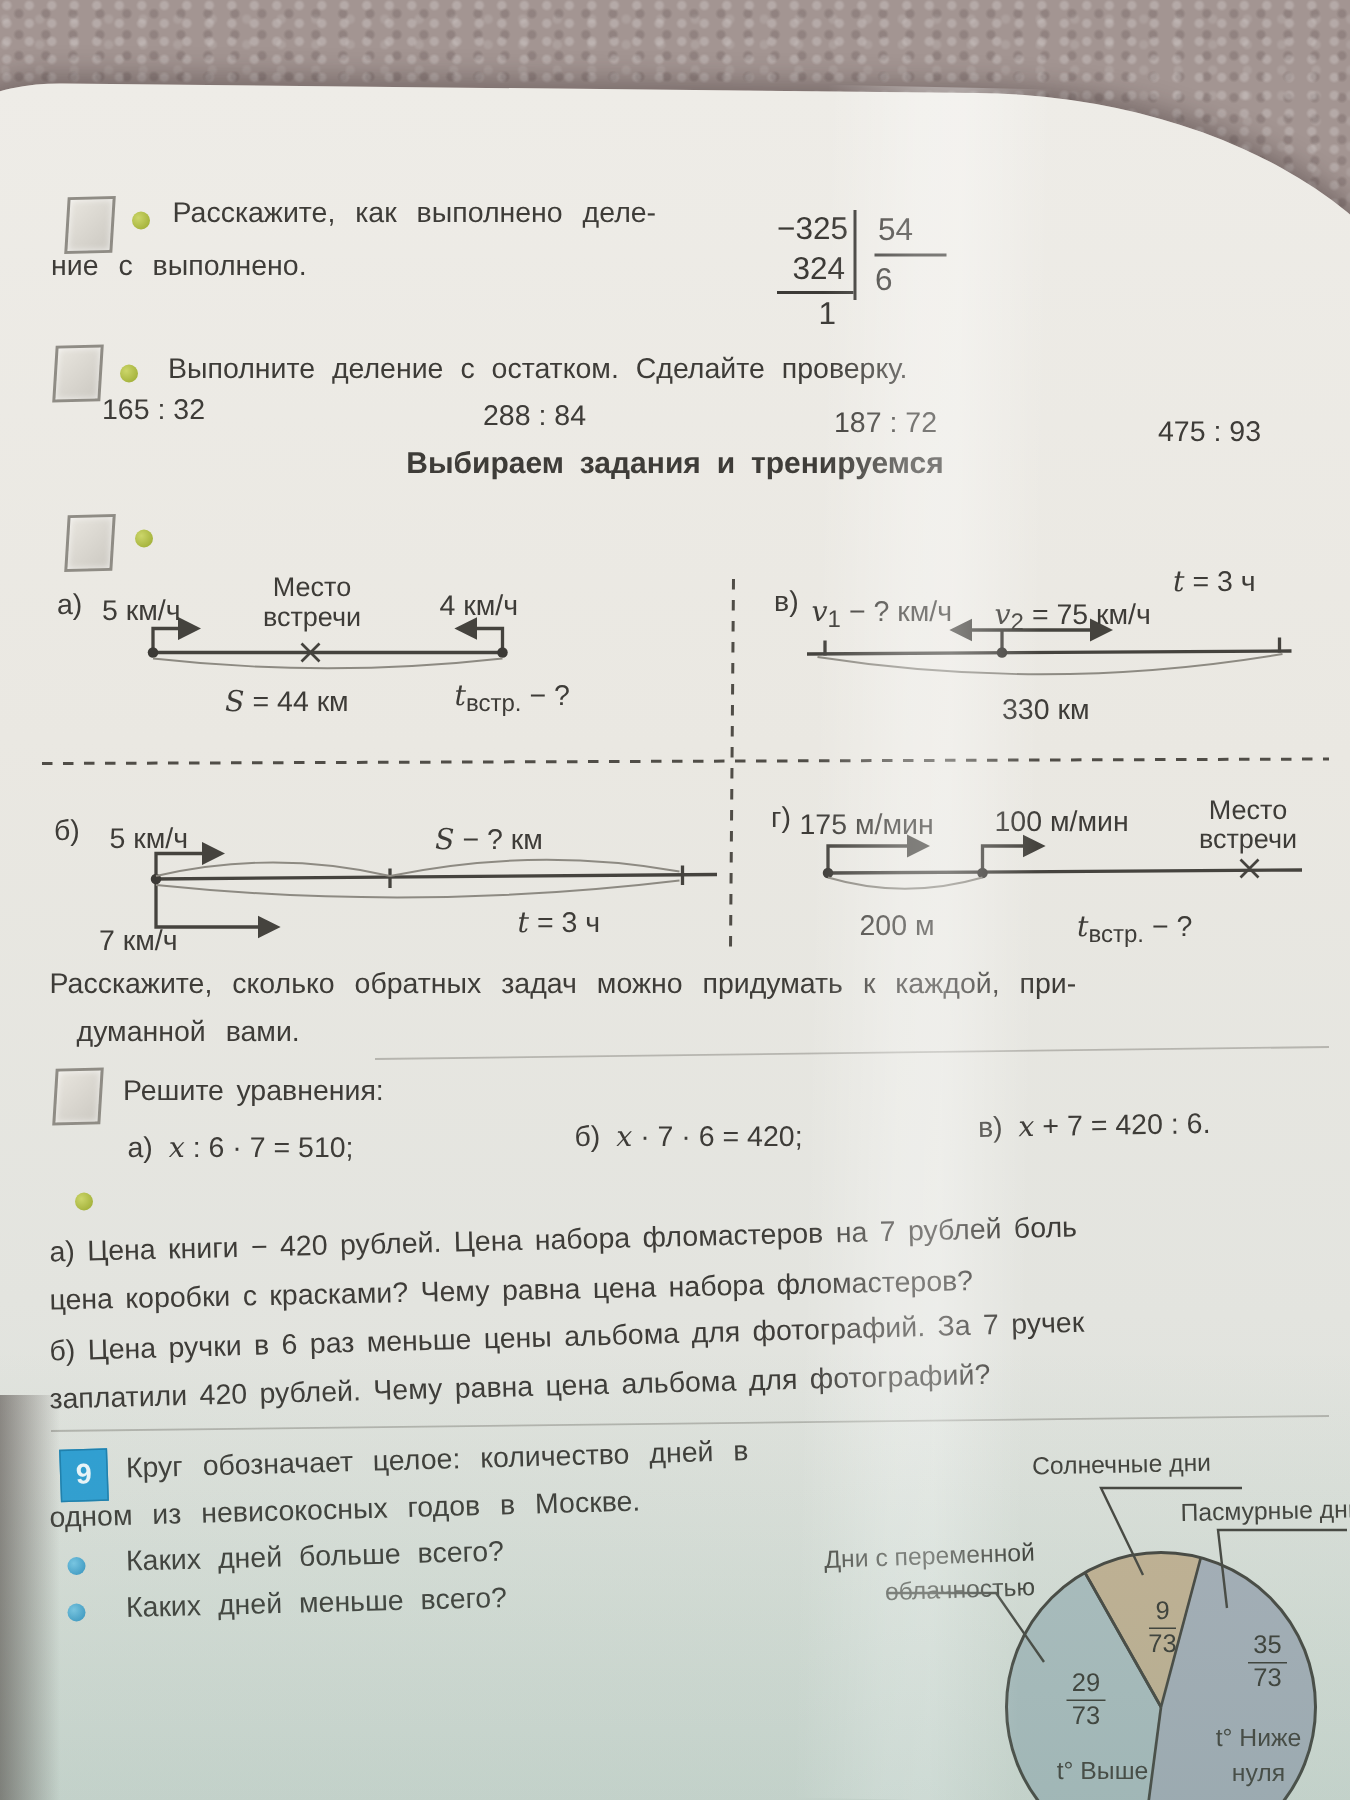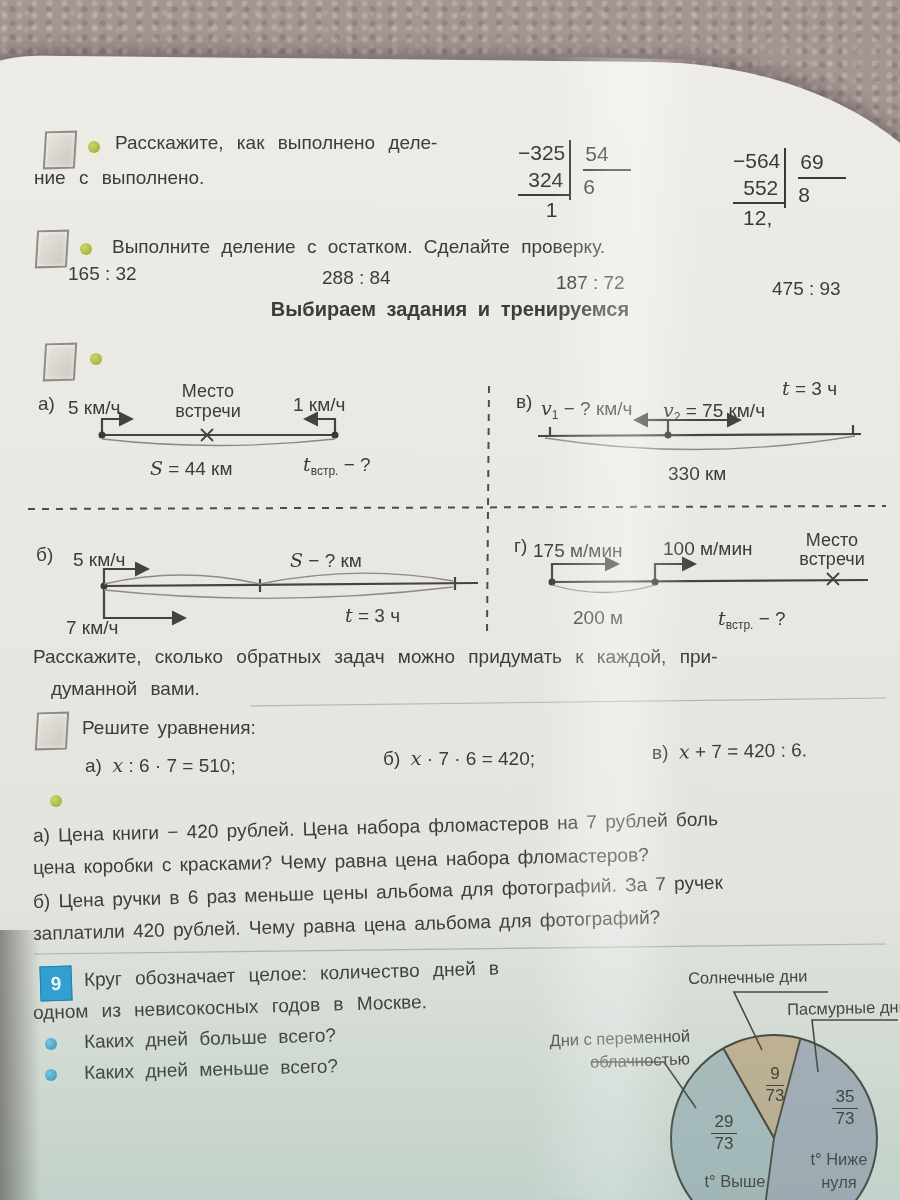--- a/index.html
+++ b/index.html
@@ -23,21 +23,21 @@
     transform:rotate(1.2deg);pointer-events:none;}
   .bottom-tint{position:absolute;left:0;top:900px;width:900px;height:300px;
     background:linear-gradient(180deg,rgba(120,160,140,0) 0%,rgba(110,160,140,.12) 60%,rgba(100,150,135,.18) 100%);pointer-events:none;}
   .left-edge-shadow{position:absolute;left:0;top:930px;width:40px;height:270px;
     background:linear-gradient(90deg,rgba(70,62,58,.55),rgba(70,62,58,0));pointer-events:none;}
 
   .txt{position:absolute;color:#3e3c38;font-size:19px;line-height:24px;white-space:nowrap;}
   .ws6{word-spacing:6px;} .ws8{word-spacing:8px;} .ws10{word-spacing:10px;} .ws3{word-spacing:3px;}
   .bold{font-weight:bold;}
   .mi{font-style:italic;font-family:"DejaVu Serif",serif;}
-  .sub-sm{font-size:12px;vertical-align:-4px;text-align:center;}
+  .sub-sm{font-size:16px;vertical-align:-4px;text-align:center;}
   .tilt{transform-origin:left center;}
 
   .num-box{position:absolute;width:28px;height:34px;border:2px solid #8f8c85;
     background:linear-gradient(135deg,#e8e5de,#ccc9c2);transform:skewX(-5deg) rotate(-1.5deg);
     box-shadow:inset 0 0 5px rgba(255,255,255,.7);}
   .num-box-blue{position:absolute;width:30px;height:33px;background:#2e9fd4;border:1px solid #1d7fae;
     color:#eef8fd;font-size:19px;font-weight:bold;display:flex;align-items:center;justify-content:center;
     transform:rotate(-2deg);}
   .bullet{position:absolute;width:12px;height:12px;border-radius:50%;}
   .bullet.green{background:radial-gradient(circle at 35% 35%,#ccd66a,#98a72d);}
@@ -161,51 +161,40 @@
       <div class="dl-top"><span>−</span><span>325</span></div>
       <div class="dl-sub">324</div>
       <div class="dl-rem">1</div>
     </div>
     <div class="dright">
       <div class="dr-divisor">54</div>
       <div class="dr-quot">6</div>
     </div>
   </div>
 
-  <div class="division" style="left:733px;top:147px">
-    <div class="dleft">
-      <div class="dl-top"><span>−</span><span>564</span></div>
-      <div class="dl-sub">552</div>
-      <div class="dl-rem"><span>12</span><span>,</span></div>
-    </div>
-    <div class="dright">
-      <div class="dr-divisor">69</div>
-      <div class="dr-quot">8</div>
-    </div>
-  </div>
 
   <div class="num-box" style="left:36px;top:230px"></div>
   <span class="bullet green" style="left:80px;top:243px;position:absolute"></span>
   <div class="txt ws6" style="left:112px;top:235px">Выполните деление с остатком. Сделайте проверку.</div>
   <div class="txt" style="left:68px;top:262px">165 : 32</div>
   <div class="txt" style="left:322px;top:266px">288 : 84</div>
   <div class="txt" style="left:556px;top:271px">187 : 72</div>
   <div class="txt" style="left:772px;top:277px">475 : 93</div>
 
   <div class="txt bold" style="left:60px;top:297px;width:780px;text-align:center;font-size:20px;word-spacing:5px">Выбираем задания и тренируемся</div>
 
   <div class="num-box" style="left:44px;top:343px"></div>
   <span class="bullet green" style="left:90px;top:353px;position:absolute"></span>
 
   <div class="txt" style="left:38px;top:392px">а)</div>
   <div class="txt" style="left:68px;top:396px">5 км/ч</div>
   <div class="txt" style="left:168px;top:381px;width:80px;text-align:center;font-size:18px;line-height:20px">
     <span>Место</span><br><span>встречи</span>
   </div>
-  <div class="txt" style="left:293px;top:393px">1 км/ч</div>
+  <div class="txt" style="left:293px;top:393px">4 км/ч</div>
   <div class="txt" style="left:150px;top:456px"><span class="mi">S</span><span> = 44 км</span></div>
   <div class="txt" style="left:303px;top:452px"><span class="mi">t</span><span class="sub-sm">встр.</span><span> − ?</span></div>
 
   <div class="txt" style="left:782px;top:376px"><span class="mi">t</span><span> = 3 ч</span></div>
   <div class="txt" style="left:516px;top:390px">в)</div>
   <div class="txt" style="left:541px;top:396px"><span class="mi">v</span><span class="sub-sm">1</span><span> − ? км/ч</span></div>
   <div class="txt" style="left:663px;top:398px"><span class="mi">v</span><span class="sub-sm">2</span><span> = 75 км/ч</span></div>
   <div class="txt" style="left:668px;top:462px">330 км</div>
 
   <div class="txt" style="left:36px;top:543px">б)</div>

